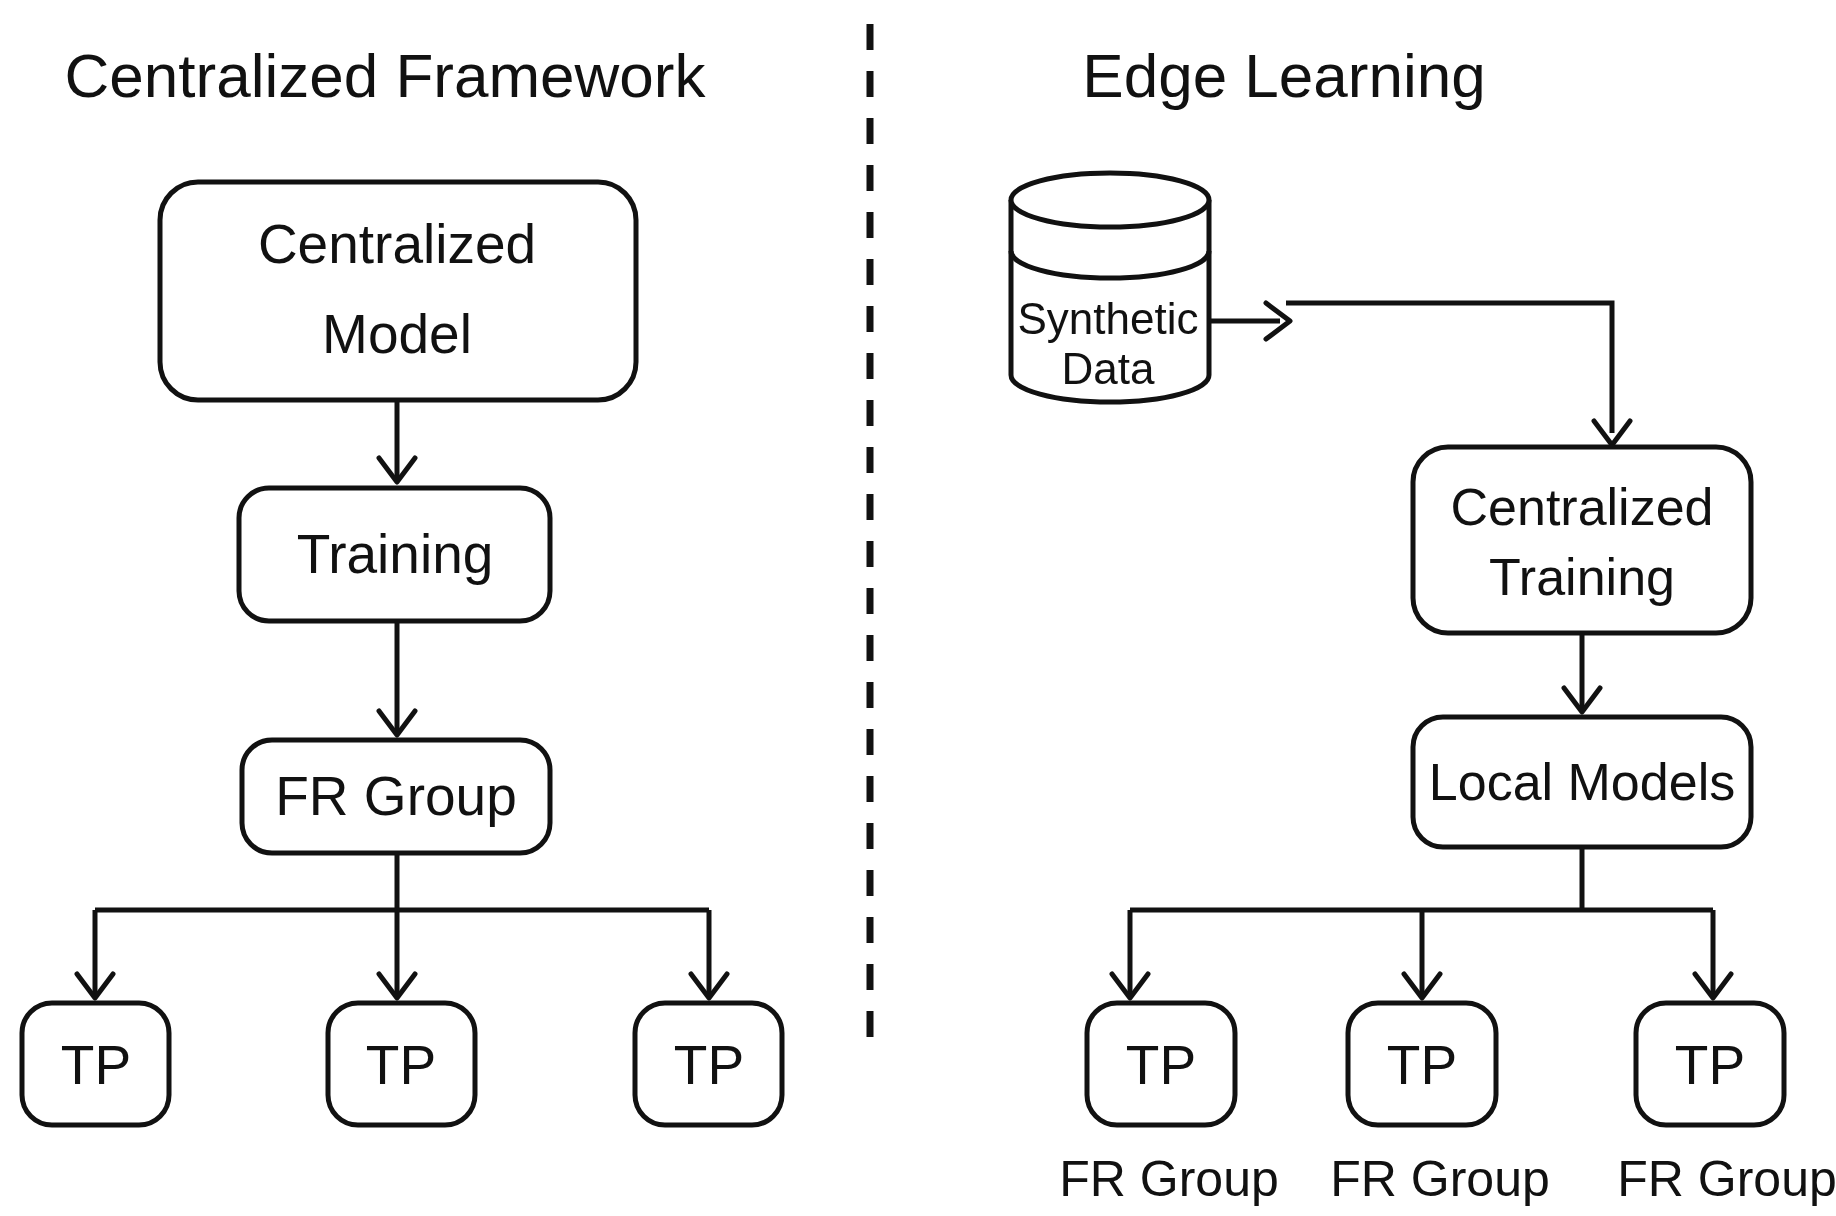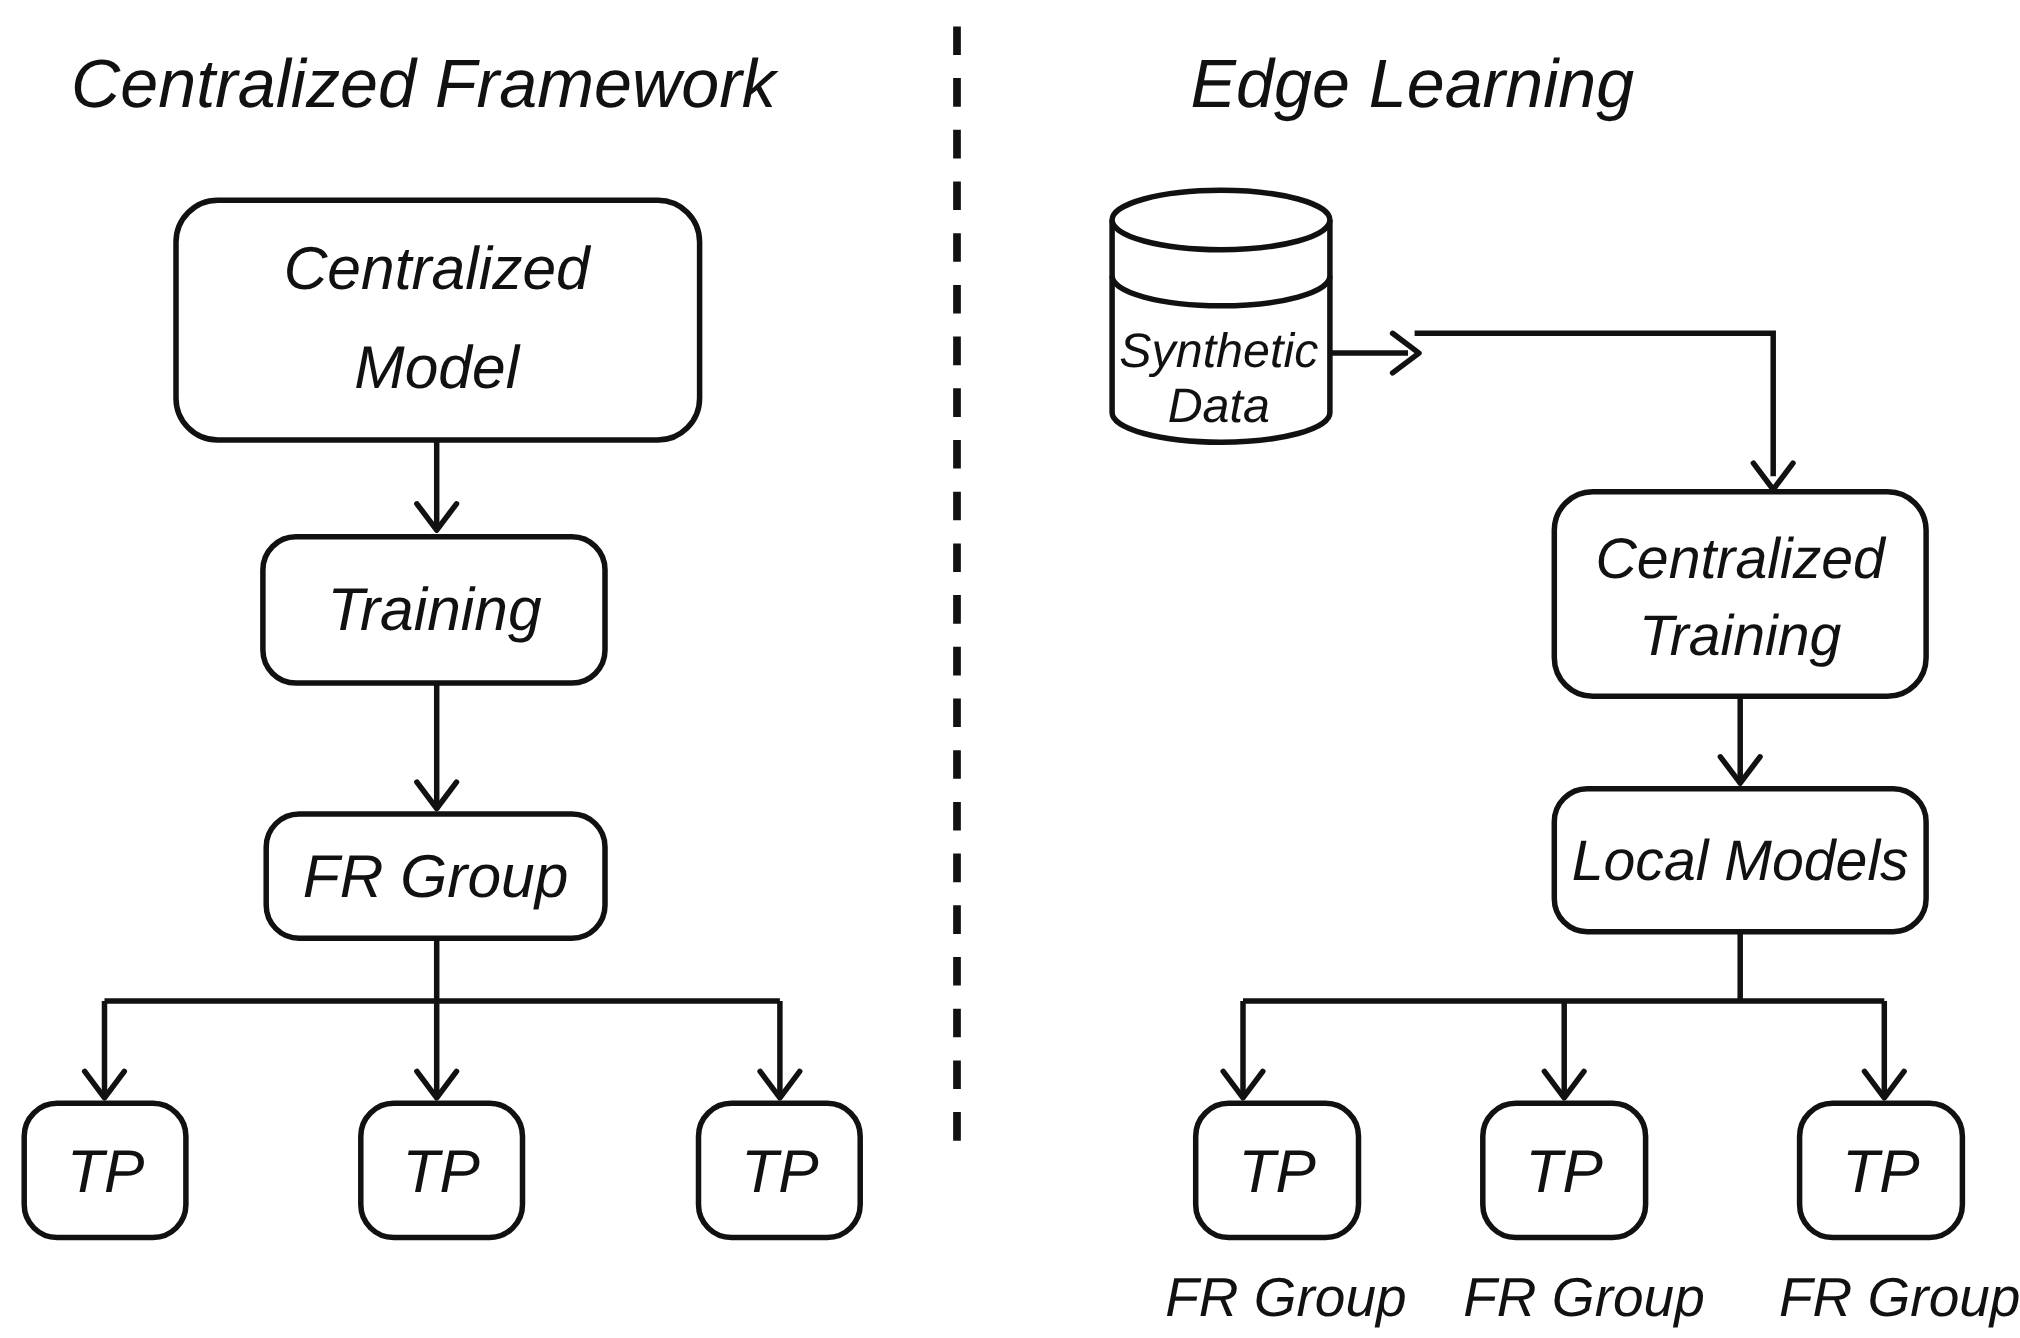--- a/index.html
+++ b/index.html
@@ -5,21 +5,20 @@
   html, body {
     margin: 0;
     padding: 0;
     background: #ffffff;
   }
   .figure-wrap {
     width: 1632px;
     height: 1216px;
     background: #ffffff;
     font-family: "Liberation Sans", sans-serif;
-    font-style: italic;
   }
   svg text {
     font-family: "Liberation Sans", sans-serif;
     fill: #111111;
   }
   .panel-title   { font-size: 62px; }
   .node-label    { font-size: 55px; }
   .node-label-sm { font-size: 52px; }
   .cyl-label     { font-size: 44px; }
   .caption-label { font-size: 50px; }

